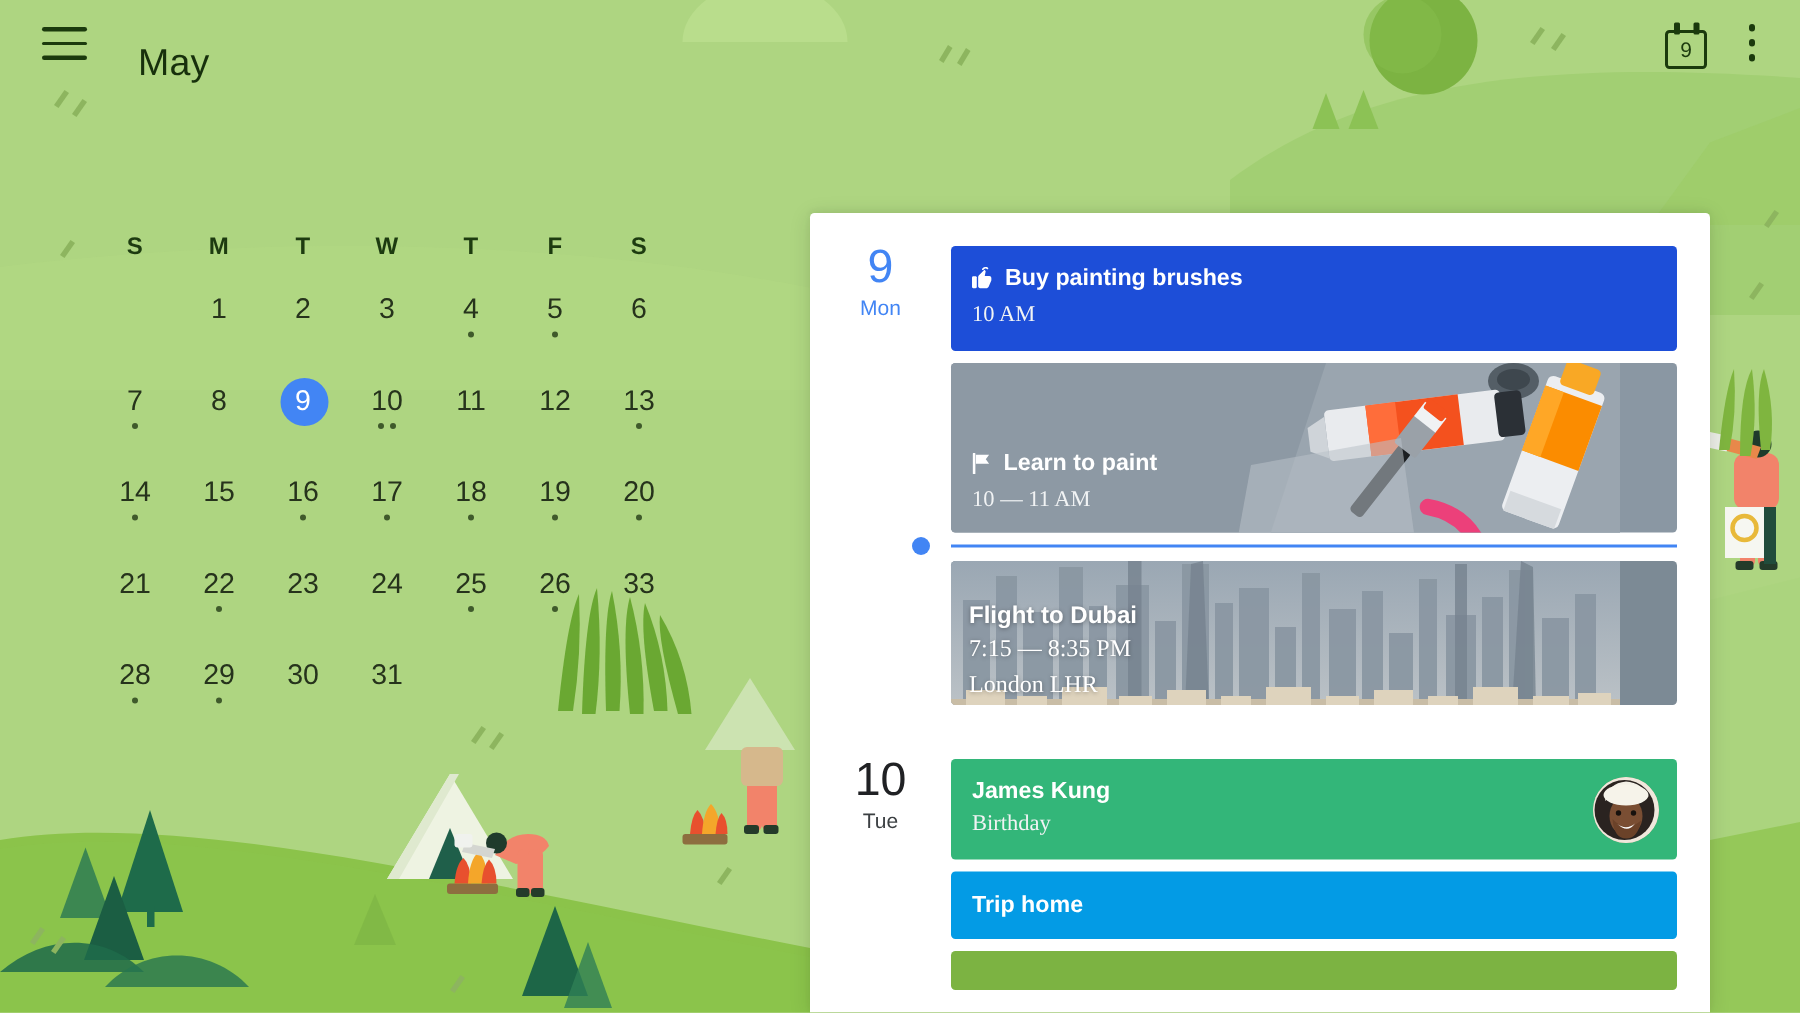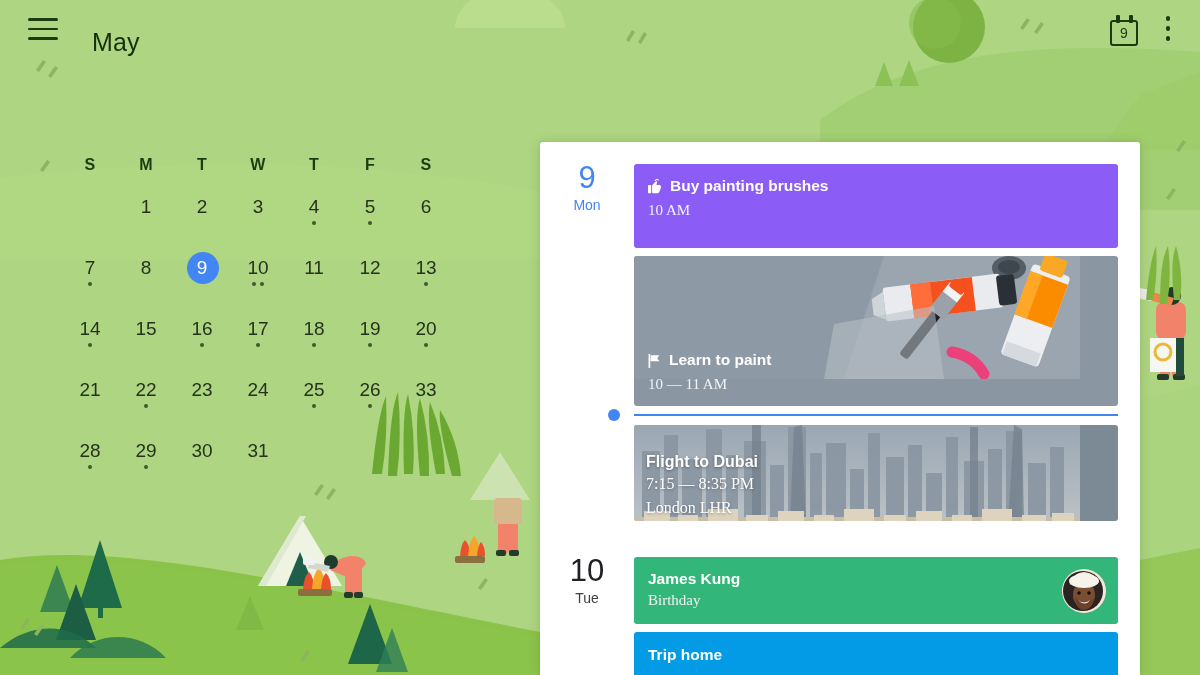--- a/index.html
+++ b/index.html
@@ -49,26 +49,26 @@
     box-shadow:0 2px 14px rgba(20,40,10,.13),0 -1px 4px rgba(20,40,10,.06);
   }
   .dayrow{display:flex;padding:0 22px 0 0;}
   .daycol{width:94px;flex:0 0 94px;padding-top:20px;text-align:center;}
   .daynum{font-size:31px;line-height:32px;color:#202124;font-weight:400;}
   .dayname{font-size:14px;line-height:20px;color:#3c4043;margin-top:1px;}
   .daycol.today .daynum,.daycol.today .dayname{color:#4285f4;}
   .events{flex:1;padding-top:22px;}
   .ev{border-radius:3px;margin-bottom:8px;position:relative;overflow:hidden;cursor:pointer;}
 
-  .ev-reminder{background:#8b5cf6;padding:12px 14px 28px 14px;}
+  .ev-reminder{background:#1d4ed8;padding:12px 14px 14px 14px;}
   .ev-title{font-size:15.5px;font-weight:bold;color:#fff;line-height:19px;}
   .ev-sub{font-size:15px;color:#f1f3f4;line-height:20px;margin-top:2px;font-family:Liberation Serif, serif;}
   .ev-inline-icon{display:inline-block;vertical-align:-3px;margin-right:8px;}
 
-  .ev-goal{height:150px;background:#8a97a3;}
+  .ev-goal{height:113px;background:#8a97a3;}
   .ev-goal .art{position:absolute;inset:0;}
   .ev-goal .txt{position:absolute;left:14px;bottom:12px;}
 
   .ev-photo{height:96px;background:#7c8a95;}
   .ev-photo .art{position:absolute;inset:0;}
   .ev-photo .txt{position:absolute;left:12px;top:27px;}
   .ev-photo .ev-title{font-size:16px;text-shadow:0 1px 3px rgba(0,0,0,.35);}
   .ev-photo .ev-sub{font-size:16px;line-height:22px;text-shadow:0 1px 3px rgba(0,0,0,.35);color:#fff;}
 
   .ev-trip{background:#039be5;padding:13px 14px;}

